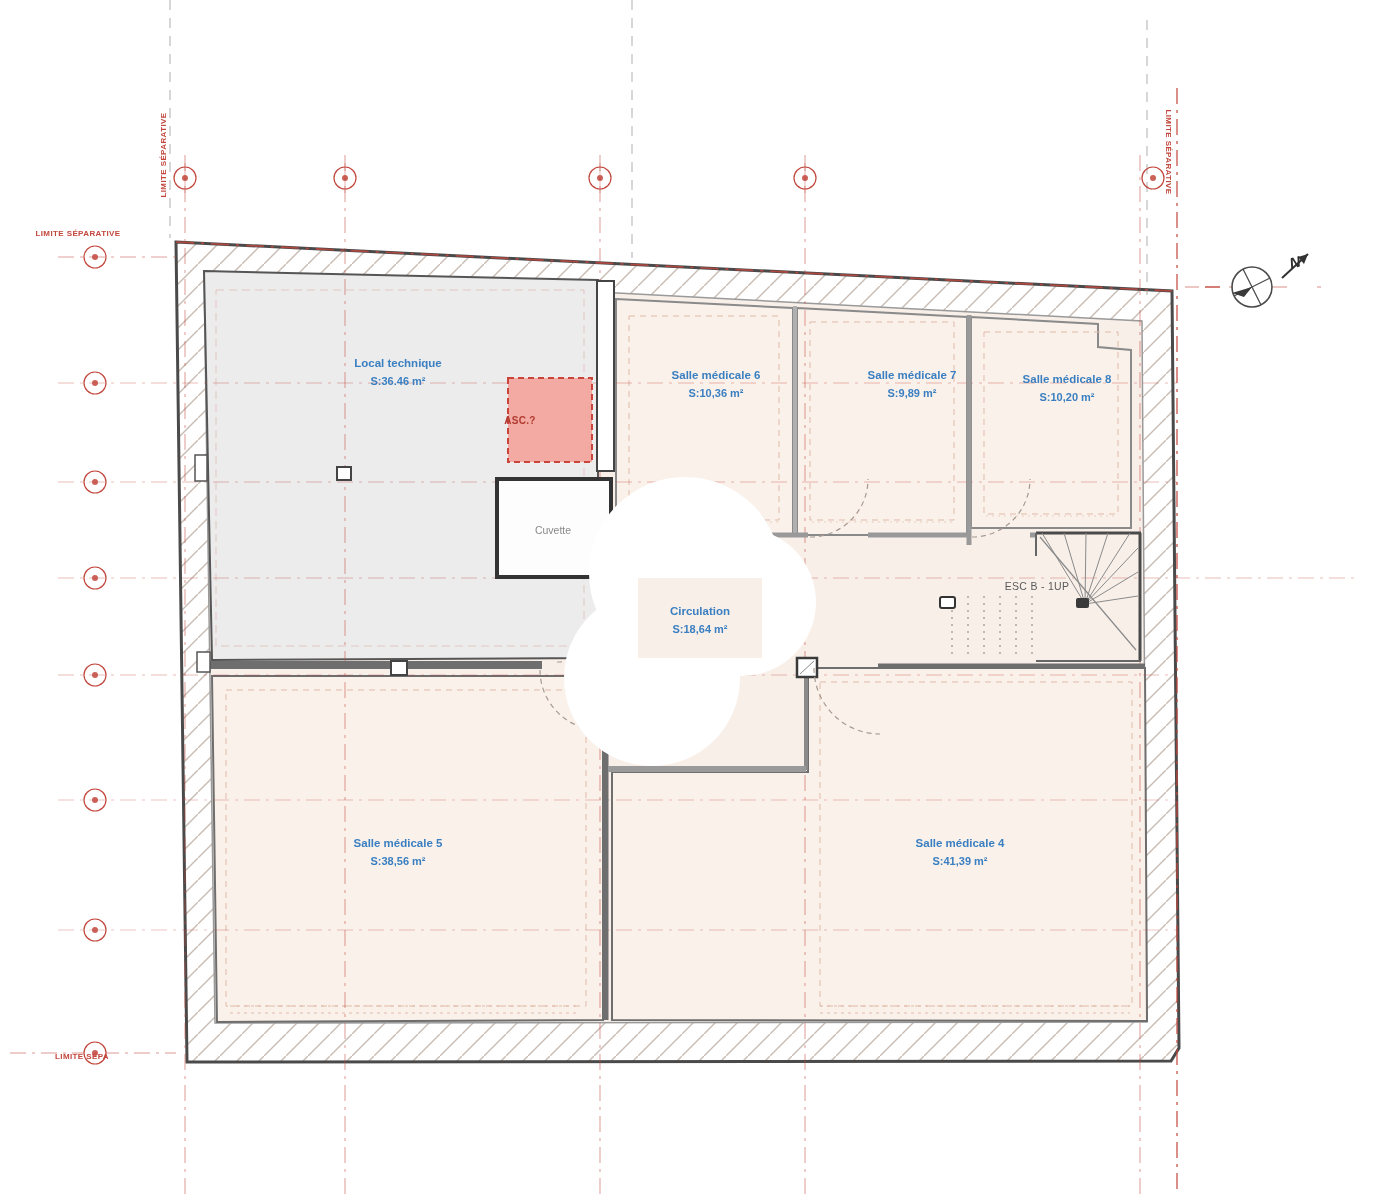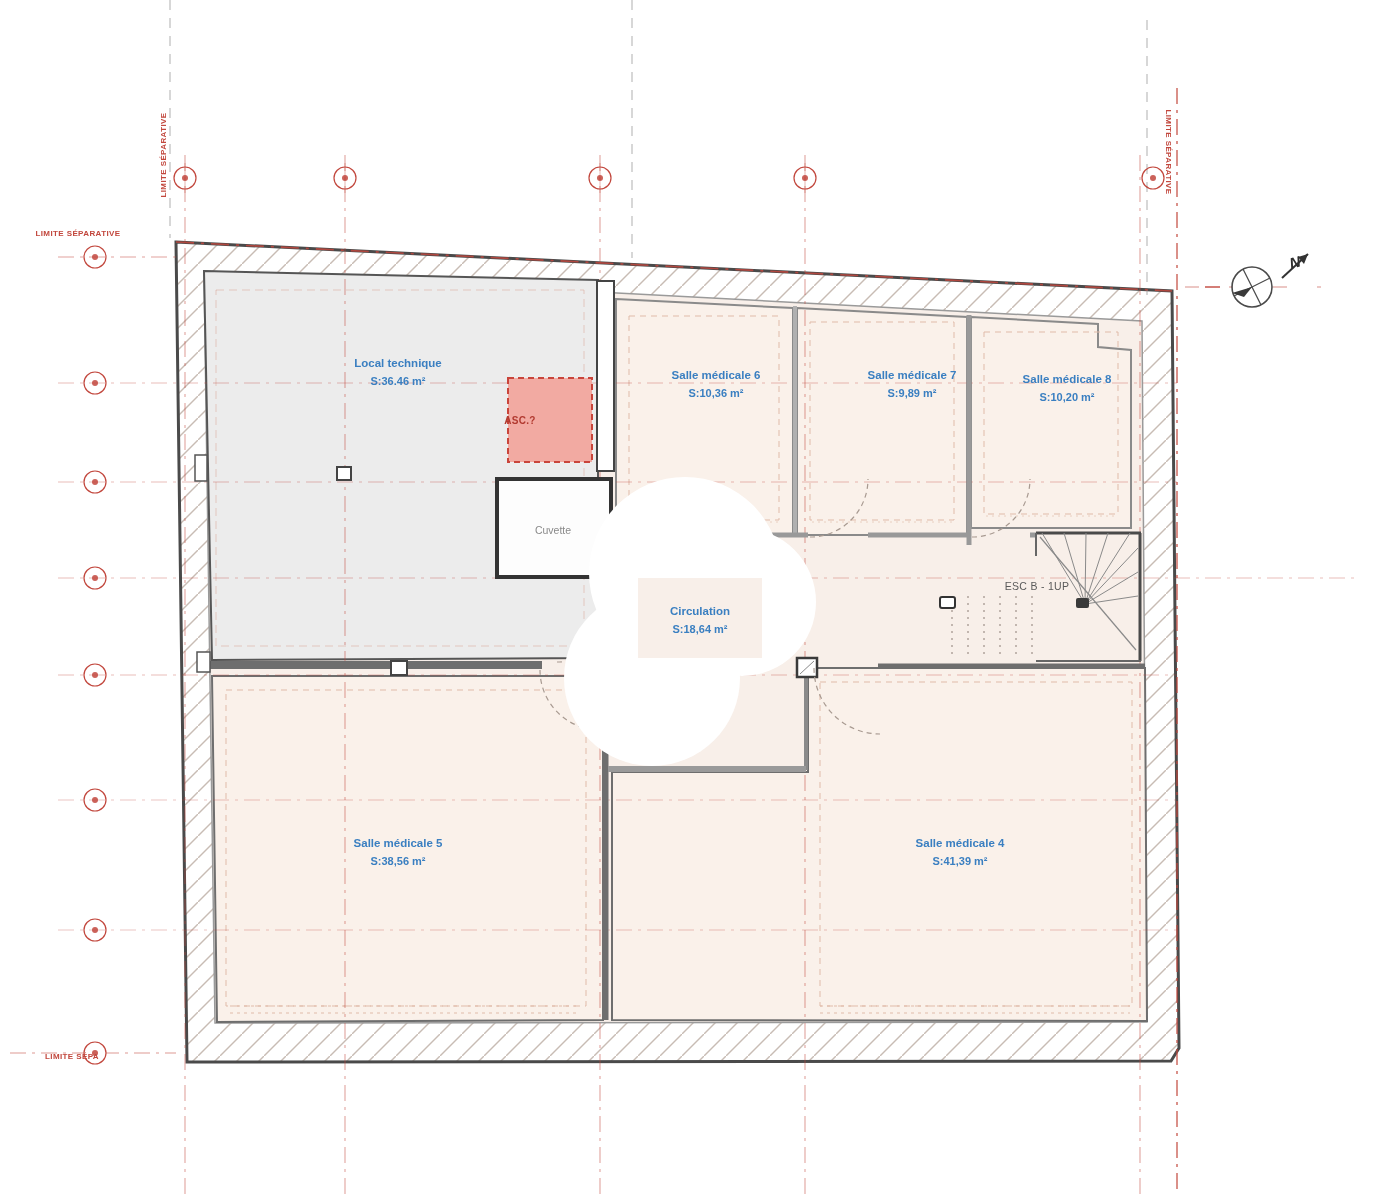--- a/index.html
+++ b/index.html
@@ -278,17 +278,17 @@
 <div class="lbl cuvette-lbl" style="left:553px;top:530px;">Cuvette</div>
 
 <div class="lbl esc-lbl" style="left:1025px;top:586px;padding-left:24px;">ESC B - 1UP</div>
 
 <div class="lbl limite rot-l" style="left:163px;top:155px;">LIMITE SÉPARATIVE</div>
 
 <div class="lbl limite" style="left:78px;top:233px;">LIMITE SÉPARATIVE</div>
 
 <div class="lbl limite rot-r" style="left:1168px;top:152px;">LIMITE SÉPARATIVE</div>
 
-<div class="lbl limite" style="left:72px;top:1056px;">LIMITE SÉPA</div>
+<div class="lbl limite" style="left:82px;top:1056px;">LIMITE SÉPA</div>
 
 <div class="lbl north" style="left:1295px;top:262px;">N</div>
 
 </div>
 
 </body></html>

